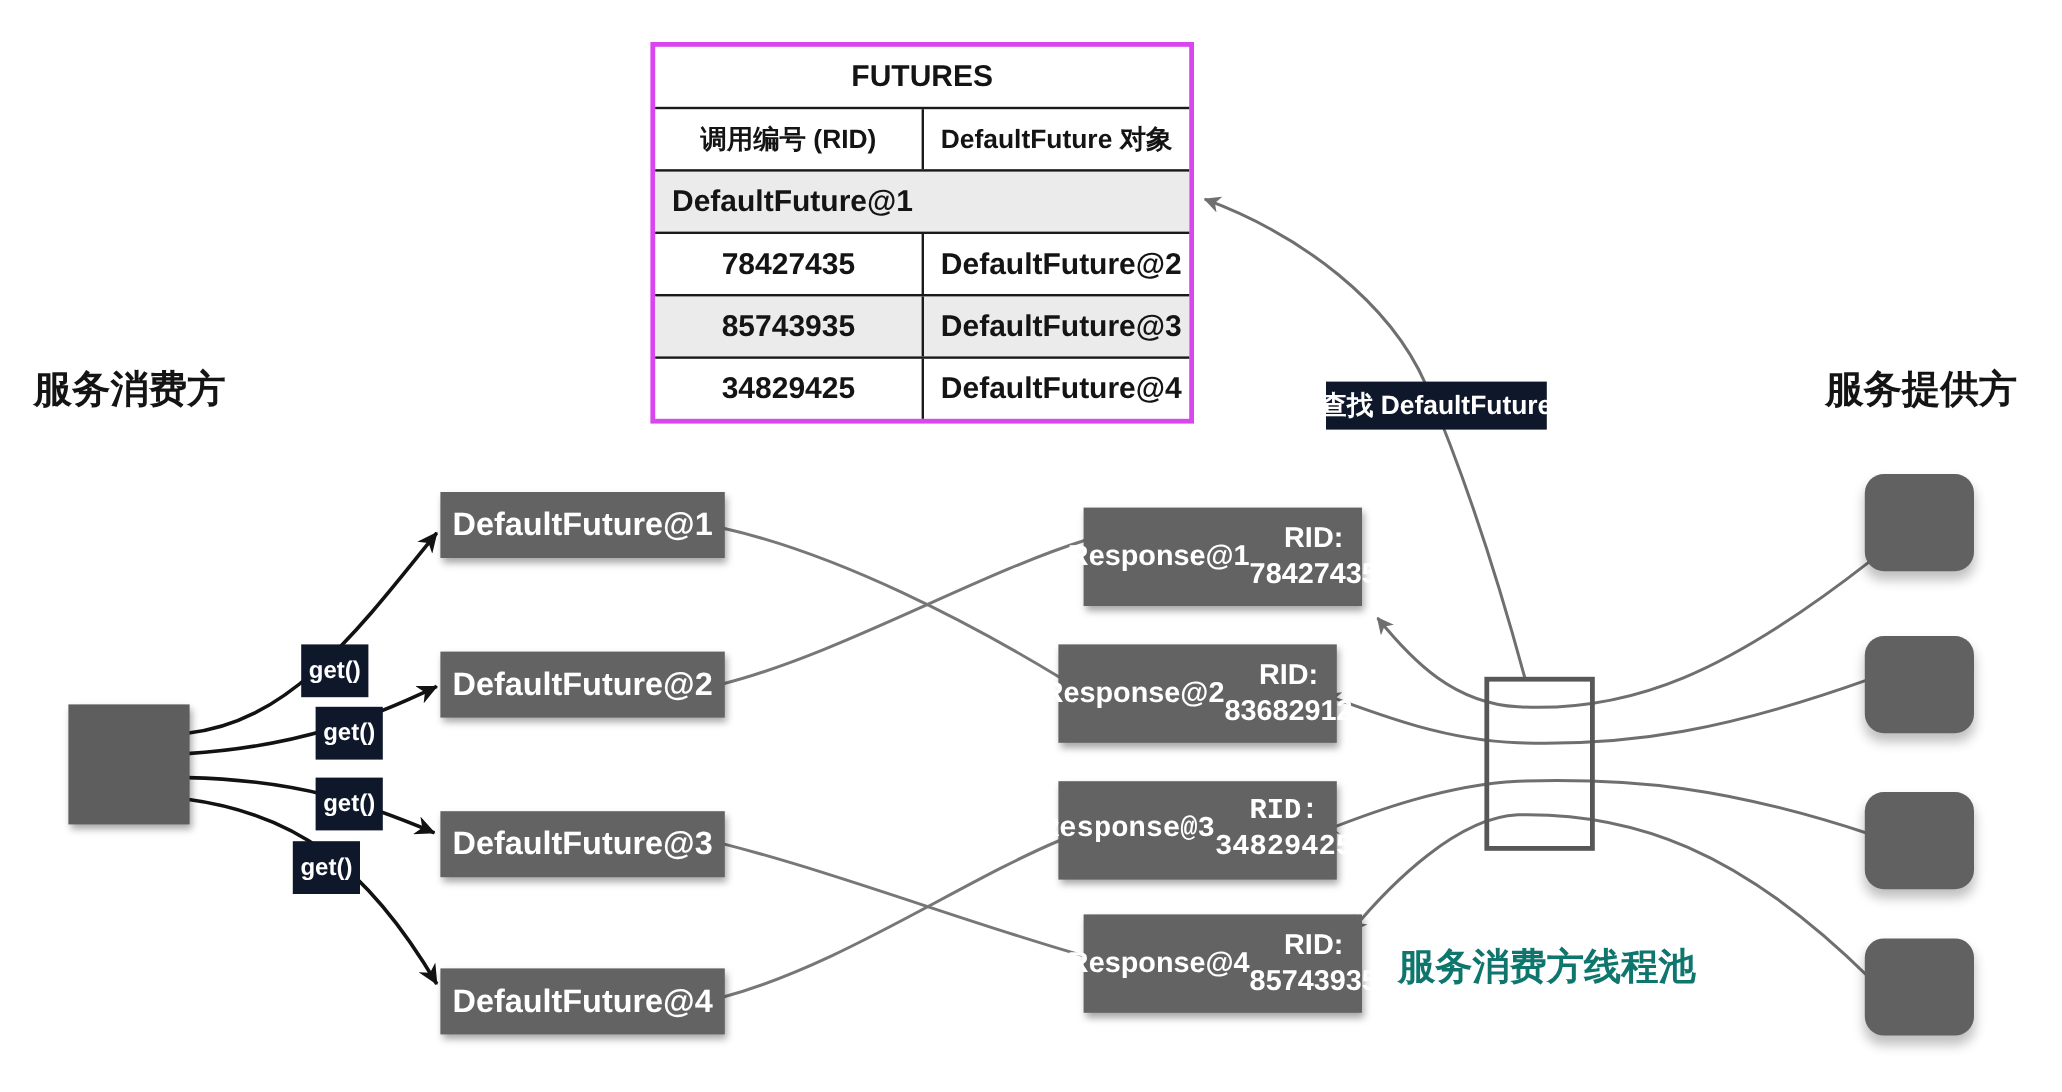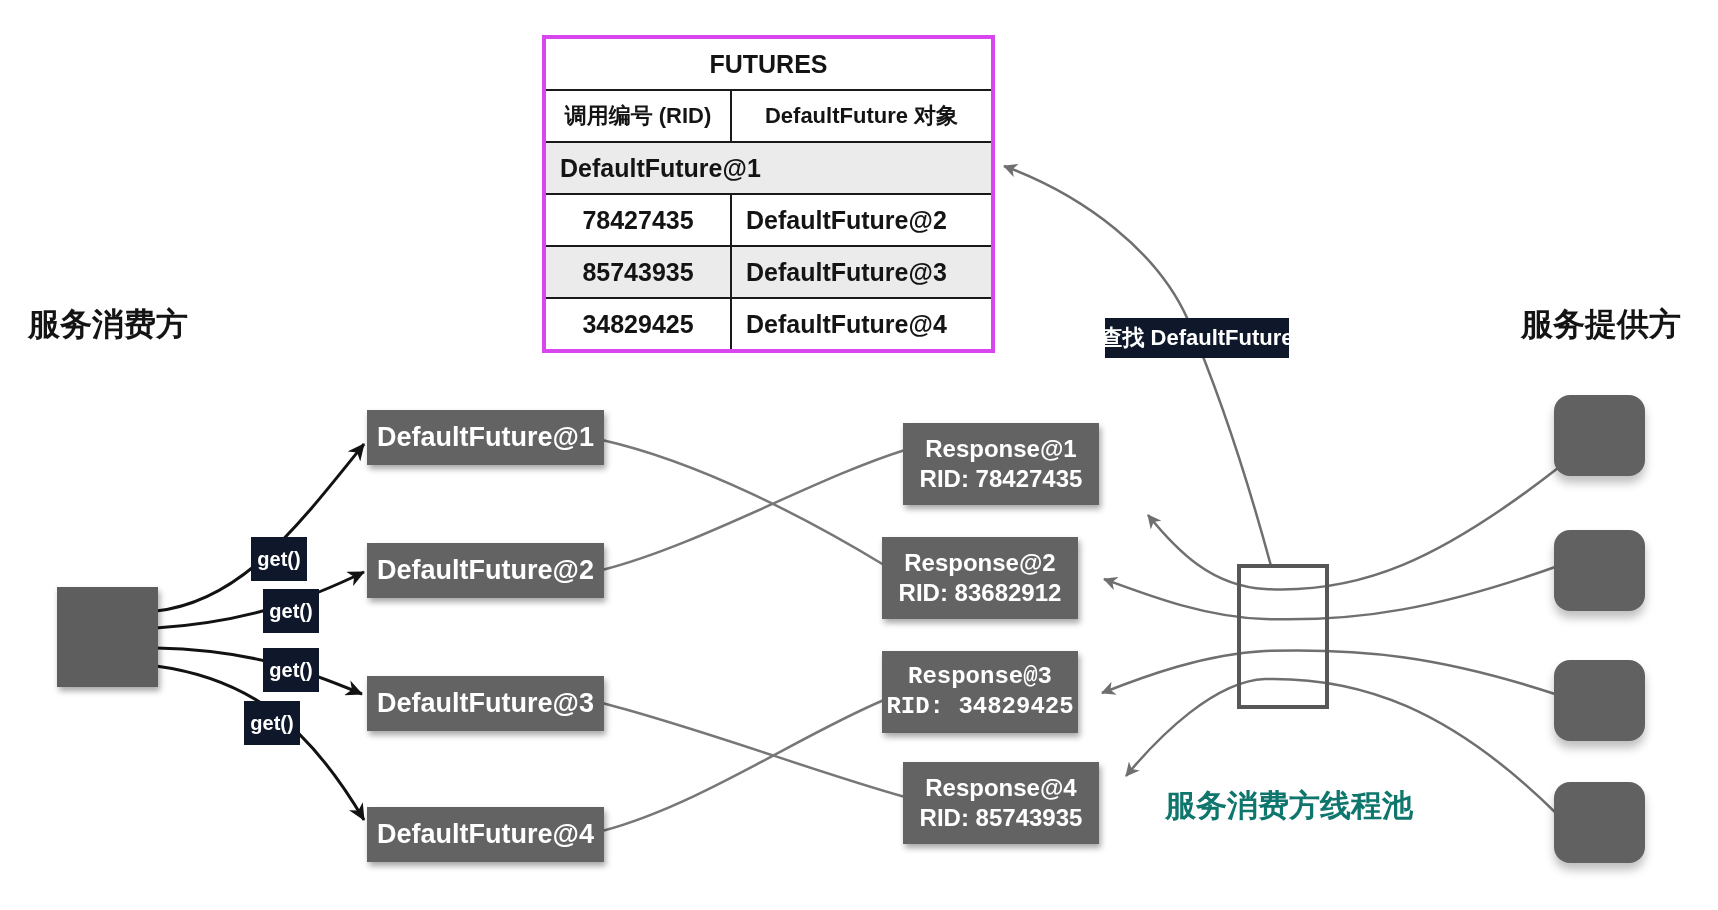--- a/index.html
+++ b/index.html
@@ -40,21 +40,21 @@
   .futures-table .t-row {
     display: flex;
     border-top: 2px solid #1a1a1a;
   }
   .futures-table .t-row > div {
     display: flex; align-items: center;
     height: 50px;
     font-weight: bold;
   }
   .futures-table .c1 {
-    width: 186px;
+    width: 224px;
     justify-content: center;
     border-right: 2px solid #1a1a1a;
     font-size: 25px;
   }
   .futures-table .c2 {
     flex: 1;
     padding-left: 14px;
     font-size: 25px;
   }
   .futures-table .t-head .c1, .futures-table .t-head .c2 {
@@ -68,21 +68,21 @@
   .node {
     position: absolute;
     background: #636363;
     color: #ffffff;
     font-weight: bold;
     display: flex; align-items: center; justify-content: center;
     box-shadow: 2px 4px 6px rgba(0,0,0,0.35);
     text-align: center;
   }
   .future-box { left: 367px; width: 237px; height: 55px; font-size: 27px; }
-  .response-box { width: 196px; height: 82px; font-size: 24px; line-height: 30px; flex-direction: column; }
+  .response-box { width: 232px; height: 82px; font-size: 24px; line-height: 30px; flex-direction: row; }
   .consumer-box { left: 57px; top: 587px; width: 101px; height: 100px; background: #5e5e5e; }
   .provider-box {
     left: 1554px; width: 91px; height: 81px;
     background: #616161;
     border-radius: 16px;
     box-shadow: 0 7px 10px rgba(0,0,0,0.25);
   }
 
   
   .badge {

